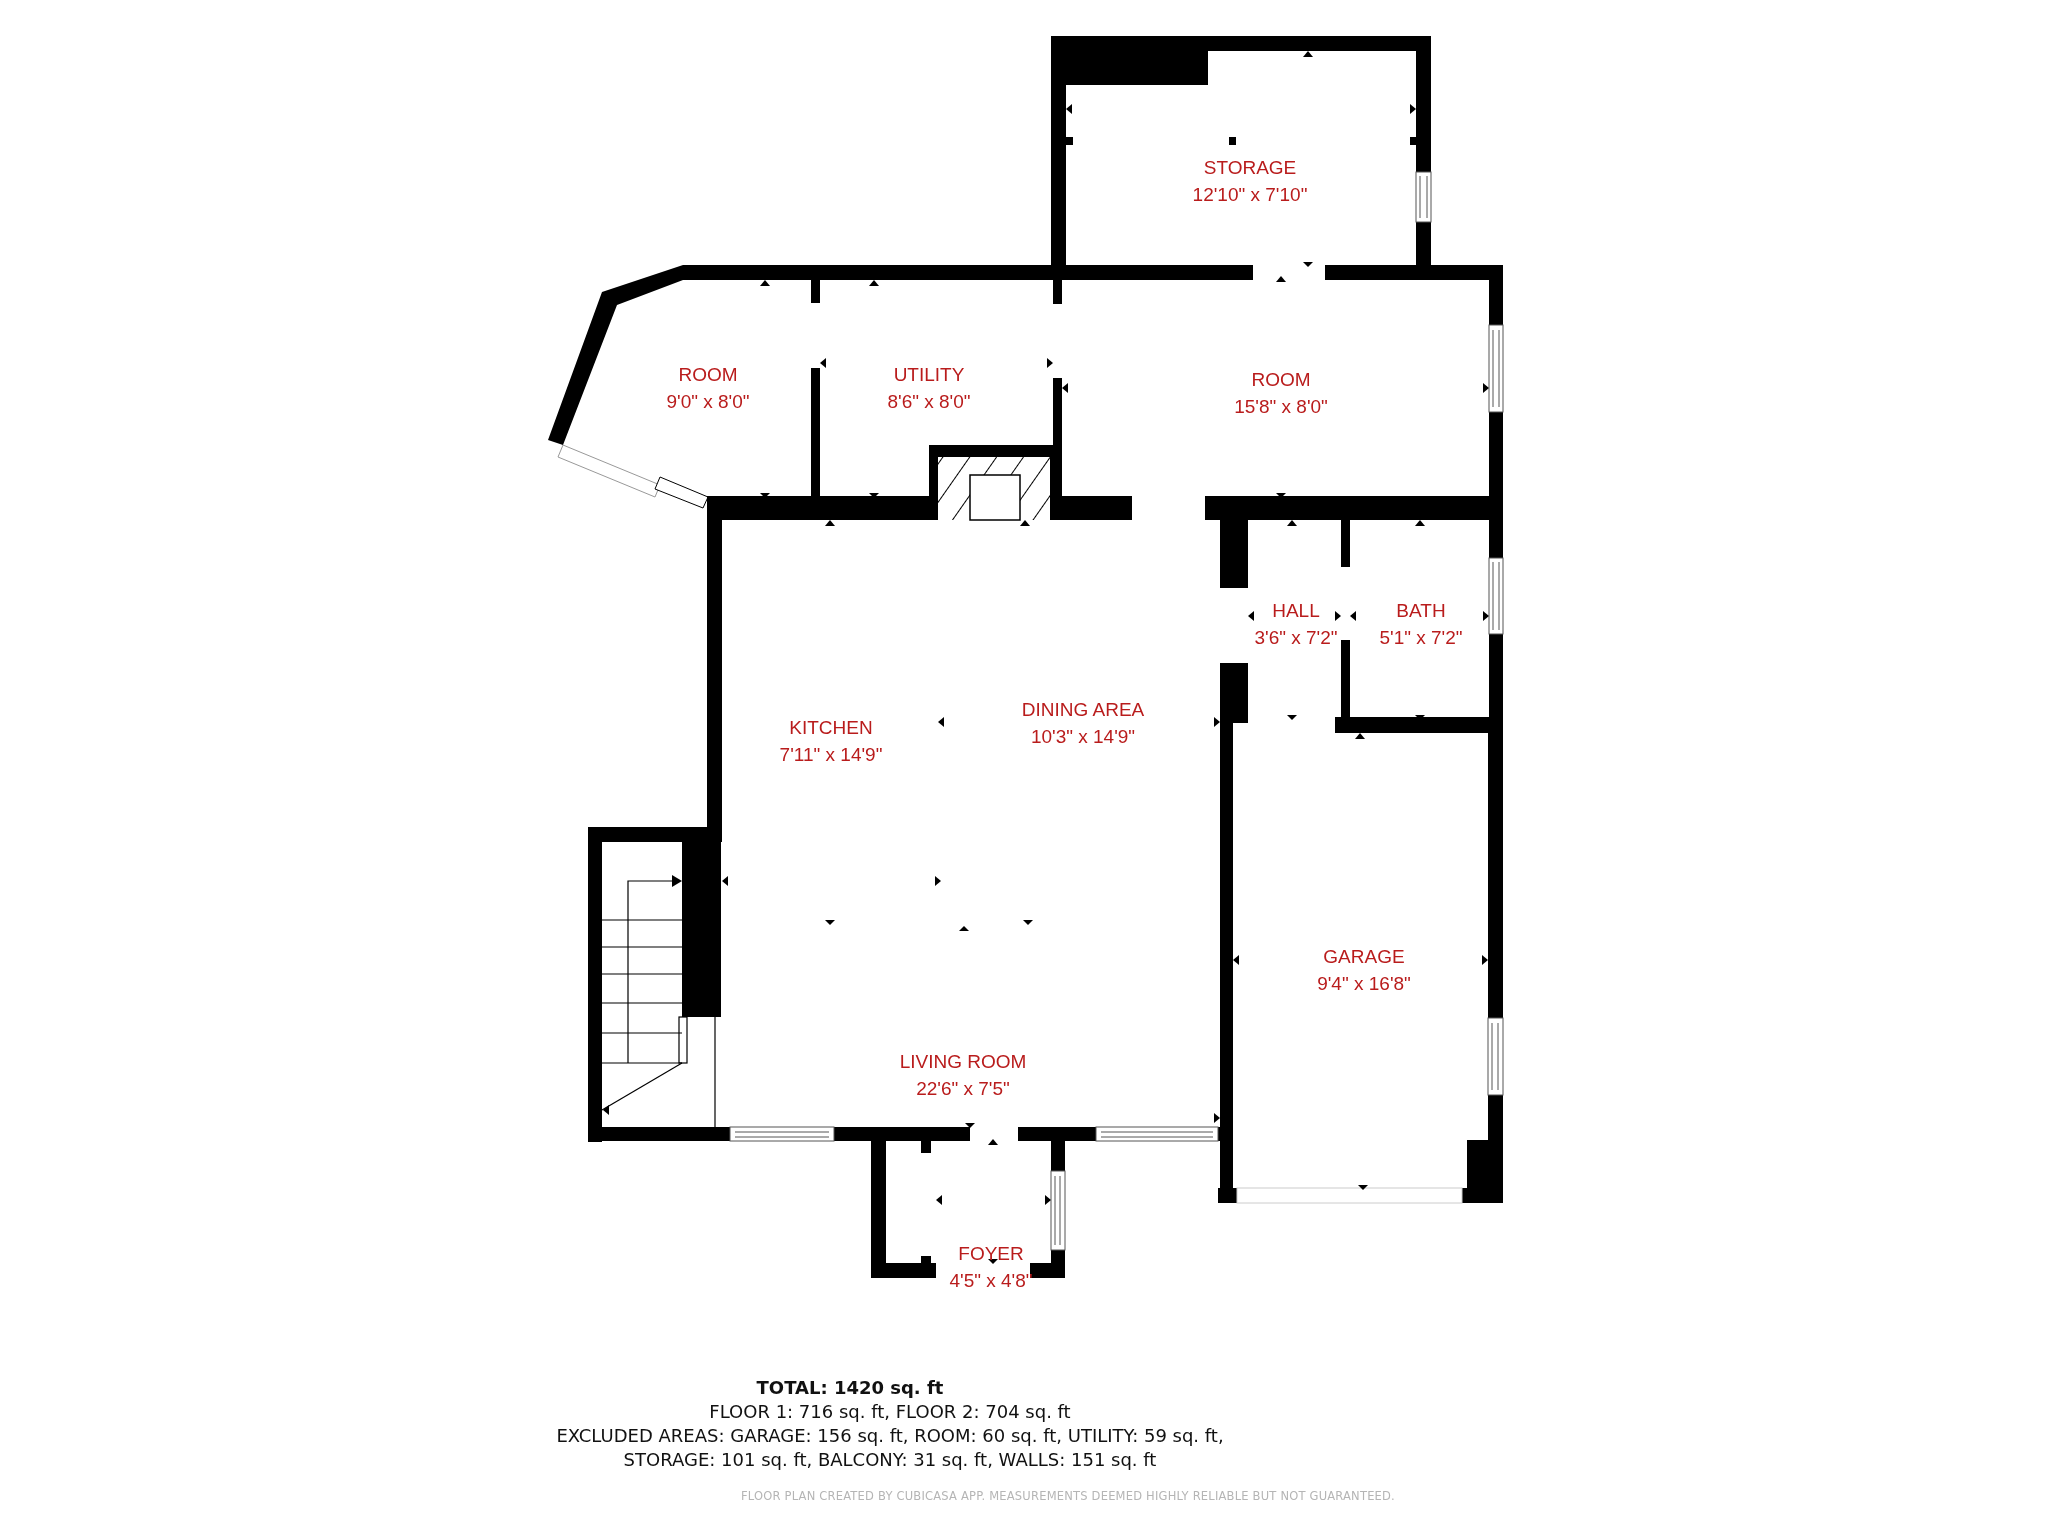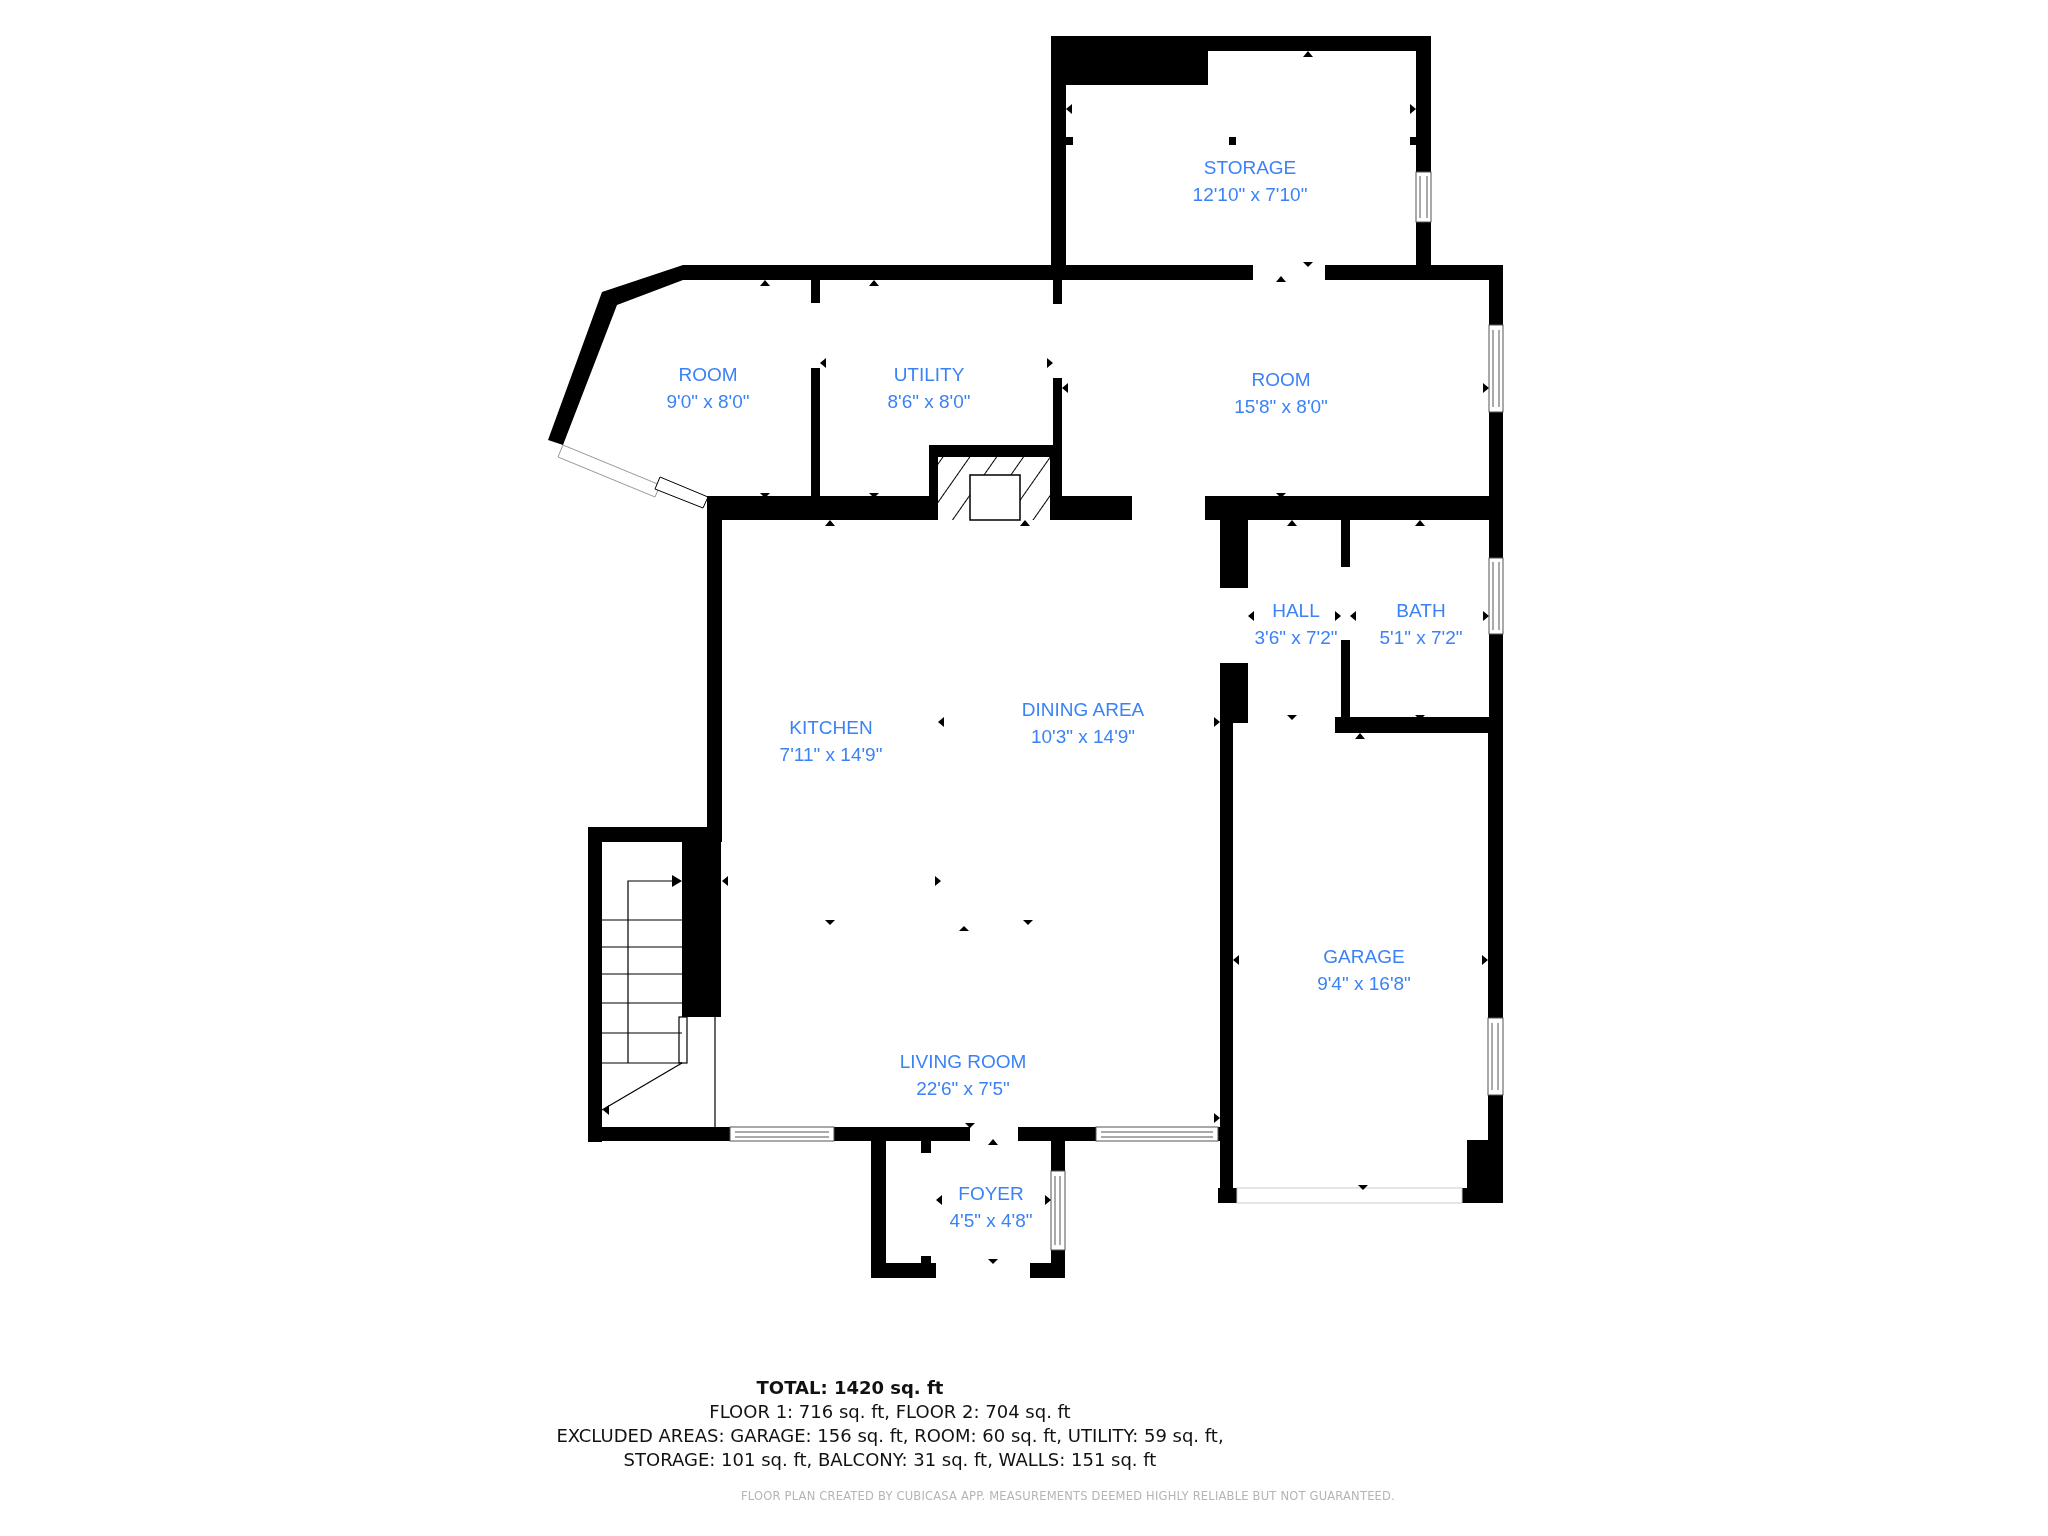--- a/index.html
+++ b/index.html
@@ -1,18 +1,18 @@
 <!DOCTYPE html>
 <html><head>
 <meta charset="utf-8">
 <style>
   html, body { margin:0; padding:0; background:#ffffff; }
   body { width:2048px; height:1536px; position:relative; overflow:hidden; font-family:"Liberation Sans", sans-serif; }
   #plan { position:absolute; left:0; top:0; width:2048px; height:1536px; }
-  .room-label { position:absolute; text-align:center; color:#3b82f6; font-family:"Liberation Sans", sans-serif; font-size:19px; line-height:27px; transform:translate(-50%,-50%); white-space:nowrap; }
+  .room-label { position:absolute; text-align:center; color:#b91c1c; font-family:"Liberation Sans", sans-serif; font-size:19px; line-height:27px; transform:translate(-50%,-50%); white-space:nowrap; }
   .room-label span { display:block; }
   .summary { position:absolute; left:18px; width:1664px; text-align:center; font-family:"DejaVu Sans", sans-serif; color:#111; }
   .total { top:1377px; font-size:18px; font-weight:bold; }
   .line { font-size:18px;padding-left:40px; }
   .l1 { top:1401px; } .l2 { top:1425px; } .l3 { top:1449px; }
   .disclaimer { position:absolute; left:0; width:2048px; top:1489px; text-align:center; font-family:"DejaVu Sans", sans-serif; font-size:11.5px; color:#b5b5b5; letter-spacing:0.2px;padding-left:44px; }
   .watermark { position:absolute; right:22px; top:1581px; font-family:"Liberation Sans", sans-serif; font-size:27px; color:#b0b0b0; text-shadow:1px 1px 0 #e6e6e6; }
 </style>
 </head>
 <body>
@@ -236,21 +236,21 @@
   <span>10'3" x 14'9"</span>
 </div>
 <div class="room-label" style="left:1364px;top:970px;">
   <span>GARAGE</span>
   <span>9'4" x 16'8"</span>
 </div>
 <div class="room-label" style="left:963px;top:1075px;">
   <span>LIVING ROOM</span>
   <span>22'6" x 7'5"</span>
 </div>
-<div class="room-label" style="left:991px;top:1207px;">
+<div class="room-label" style="left:991px;top:1267px;">
   <span>FOYER</span>
   <span>4'5" x 4'8"</span>
 </div>
 
 <div class="summary total">TOTAL: 1420 sq. ft</div>
 <div class="summary line l1">FLOOR 1: 716 sq. ft, FLOOR 2: 704 sq. ft</div>
 <div class="summary line l2">EXCLUDED AREAS: GARAGE: 156 sq. ft, ROOM: 60 sq. ft, UTILITY: 59 sq. ft,</div>
 <div class="summary line l3">STORAGE: 101 sq. ft, BALCONY: 31 sq. ft, WALLS: 151 sq. ft</div>
 <div class="disclaimer">FLOOR PLAN CREATED BY CUBICASA APP. MEASUREMENTS DEEMED HIGHLY RELIABLE BUT NOT GUARANTEED.</div>
 <div class="watermark">OneKey MLS</div>

